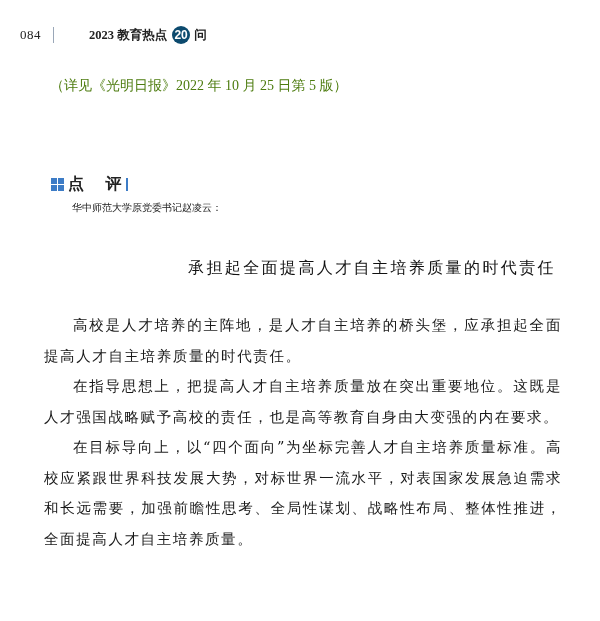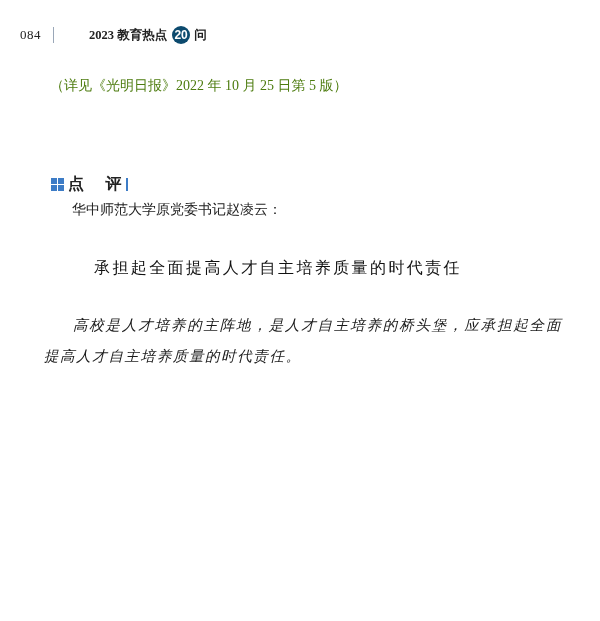--- a/index.html
+++ b/index.html
@@ -31,36 +31,36 @@
   .section-head {
     position: absolute; left: 51px; top: 138px; display: flex; align-items: center;
     font-family: "DejaVu Sans", sans-serif; font-size: 16px; font-weight: bold; color: #222; margin-top: 36px;
   }
   .grid-icon { display: grid; grid-template-columns: 6px 6px; grid-template-rows: 6px 6px; gap: 1px; margin-right: 4px; }
   .grid-icon span { background: #3d7cc6; }
   .section-label { letter-spacing: 8px; }
   .bar-mark { width: 2px; height: 13px; background: #3d7cc6; margin-left: -4px; }
 
   .author {
-    position: absolute; left: 72px; top: 201px; font-size: 14px;
+    position: absolute; left: 72px; top: 201px; font-size: 10px;
     font-family: "Liberation Serif", "DejaVu Serif", serif; color: #222;
   }
 
   .essay-title {
-    position: absolute; left: 0; width: 556px; top: 258px; text-align: center;
+    position: absolute; left: 0; width: 556px; top: 258px; text-align: right;
     font-size: 16px; letter-spacing: 2.4px; color: #111;
     font-family: "DejaVu Serif", serif;
   }
 
   .body {
     position: absolute; left: 44px; top: 310px; width: 518px;
     font-size: 14.5px; line-height: 30.5px; letter-spacing: 1.6px; color: #1a1a1a;
     font-family: "DejaVu Serif", serif;
   }
-  .body p { margin: 0; text-indent: 2em; text-align: justify; font-style: italic; }
+  .body p { margin: 0; text-indent: 2em; text-align: justify; }
 </style>
 </head>
 <body>
 
 <div class="header">
   <span class="page-num">084</span>
   <span class="sep"></span>
   <span class="book-title">2023 教育热点</span>
   <span class="badge">20</span>
   <span class="book-title2">问</span>
@@ -78,13 +78,15 @@
   <span class="section-label">点 评</span>
   <span class="bar-mark"></span>
 </div>
 
 <div class="author">华中师范大学原党委书记赵凌云：</div>
 
 <div class="essay-title">承担起全面提高人才自主培养质量的时代责任</div>
 
 <div class="body">
   <p>高校是人才培养的主阵地，是人才自主培养的桥头堡，应承担起全面提高人才自主培养质量的时代责任。</p>
+  <p>在指导思想上，把提高人才自主培养质量放在突出重要地位。这既是人才强国战略赋予高校的责任，也是高等教育自身由大变强的内在要求。</p>
+  <p>在目标导向上，以“四个面向”为坐标完善人才自主培养质量标准。高校应紧跟世界科技发展大势，对标世界一流水平，对表国家发展急迫需求和长远需要，加强前瞻性思考、全局性谋划、战略性布局、整体性推进，全面提高人才自主培养质量。</p>
 </div>
 
 </body></html>

